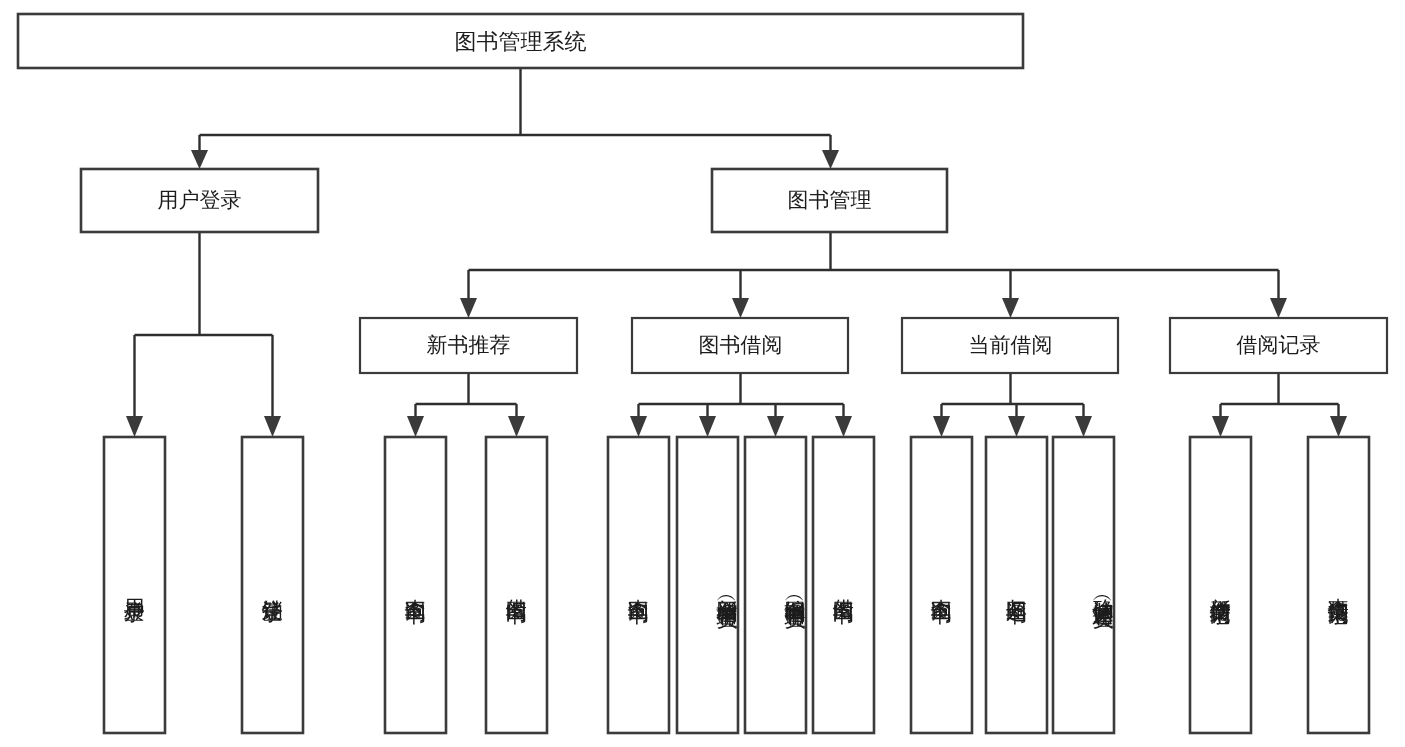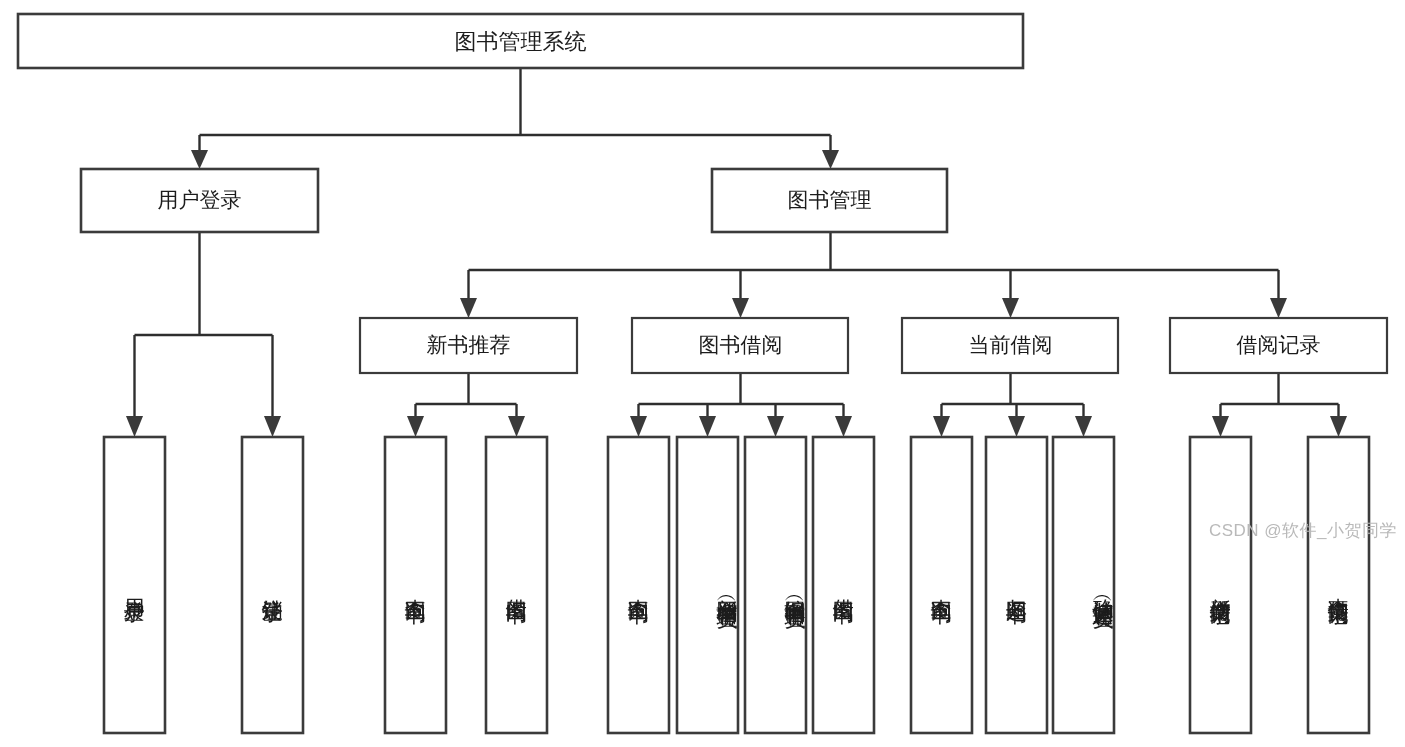--- a/index.html
+++ b/index.html
@@ -231,14 +231,13 @@
   <div class="leaf-label" style="left:608px; top:437px; width:61px; height:296px;">查询图书</div>
   <div class="leaf-label" style="left:677px; top:437px; width:61px; height:296px; align-items:flex-start; padding-top:8px; box-sizing:border-box;">新增图书（管理员）</div>
   <div class="leaf-label" style="left:745px; top:437px; width:61px; height:296px; align-items:flex-start; padding-top:8px; box-sizing:border-box;">编辑图书（管理员）</div>
   <div class="leaf-label" style="left:813px; top:437px; width:61px; height:296px;">借阅图书</div>
   <div class="leaf-label" style="left:911px; top:437px; width:61px; height:296px;">查询图书</div>
   <div class="leaf-label" style="left:986px; top:437px; width:61px; height:296px;">归还图书</div>
   <div class="leaf-label" style="left:1053px; top:437px; width:61px; height:296px; align-items:flex-start; padding-top:8px; box-sizing:border-box;">确认归还（管理员）</div>
   <div class="leaf-label" style="left:1190px; top:437px; width:61px; height:296px;">新增借阅记录</div>
   <div class="leaf-label" style="left:1308px; top:437px; width:61px; height:296px;">查询借阅记录</div>
 
-  <div class="watermark">CSDN @软件_小贺同学</div>
 </div>
 
 </body></html>

